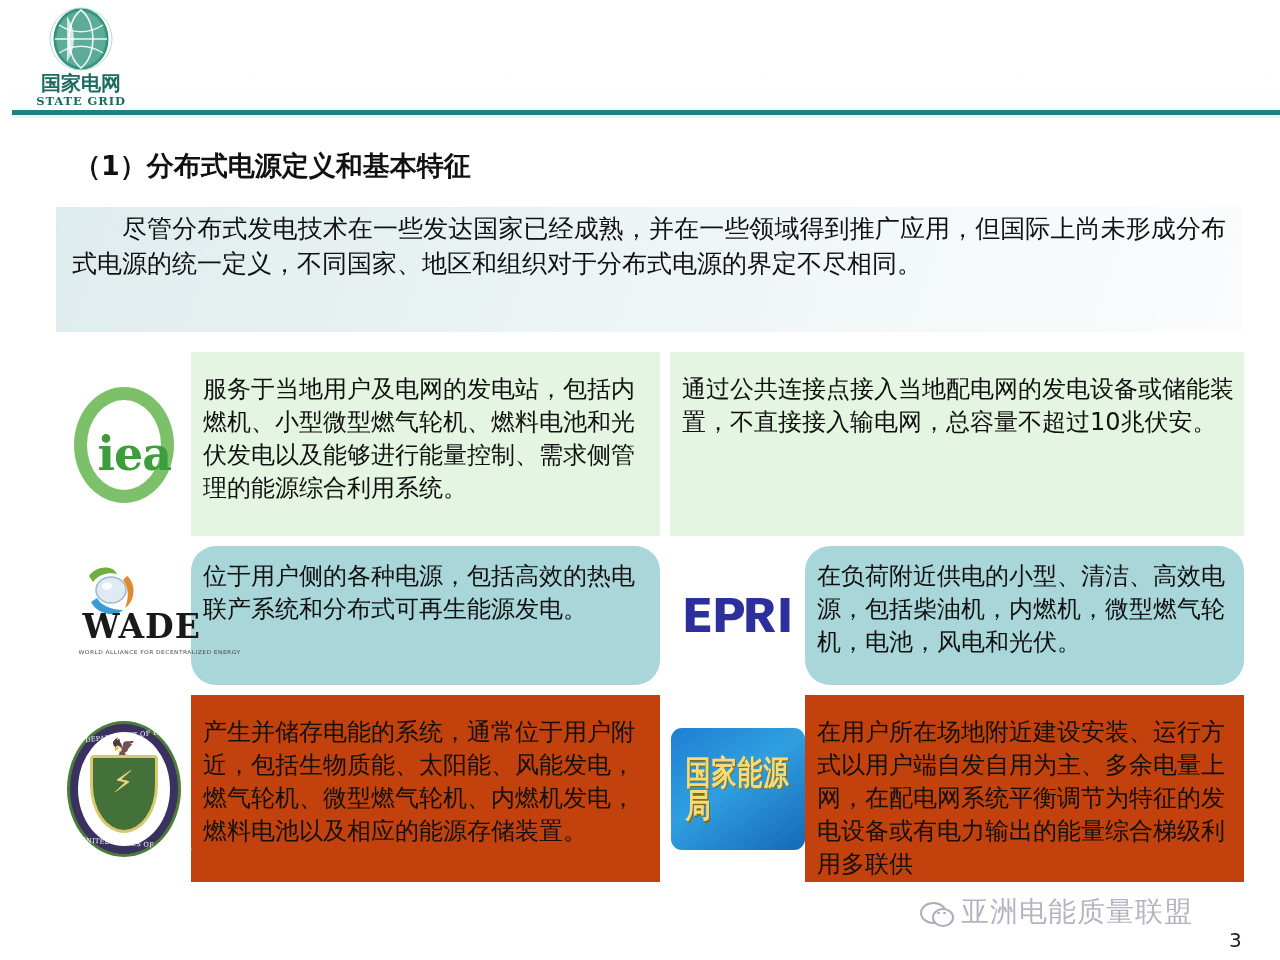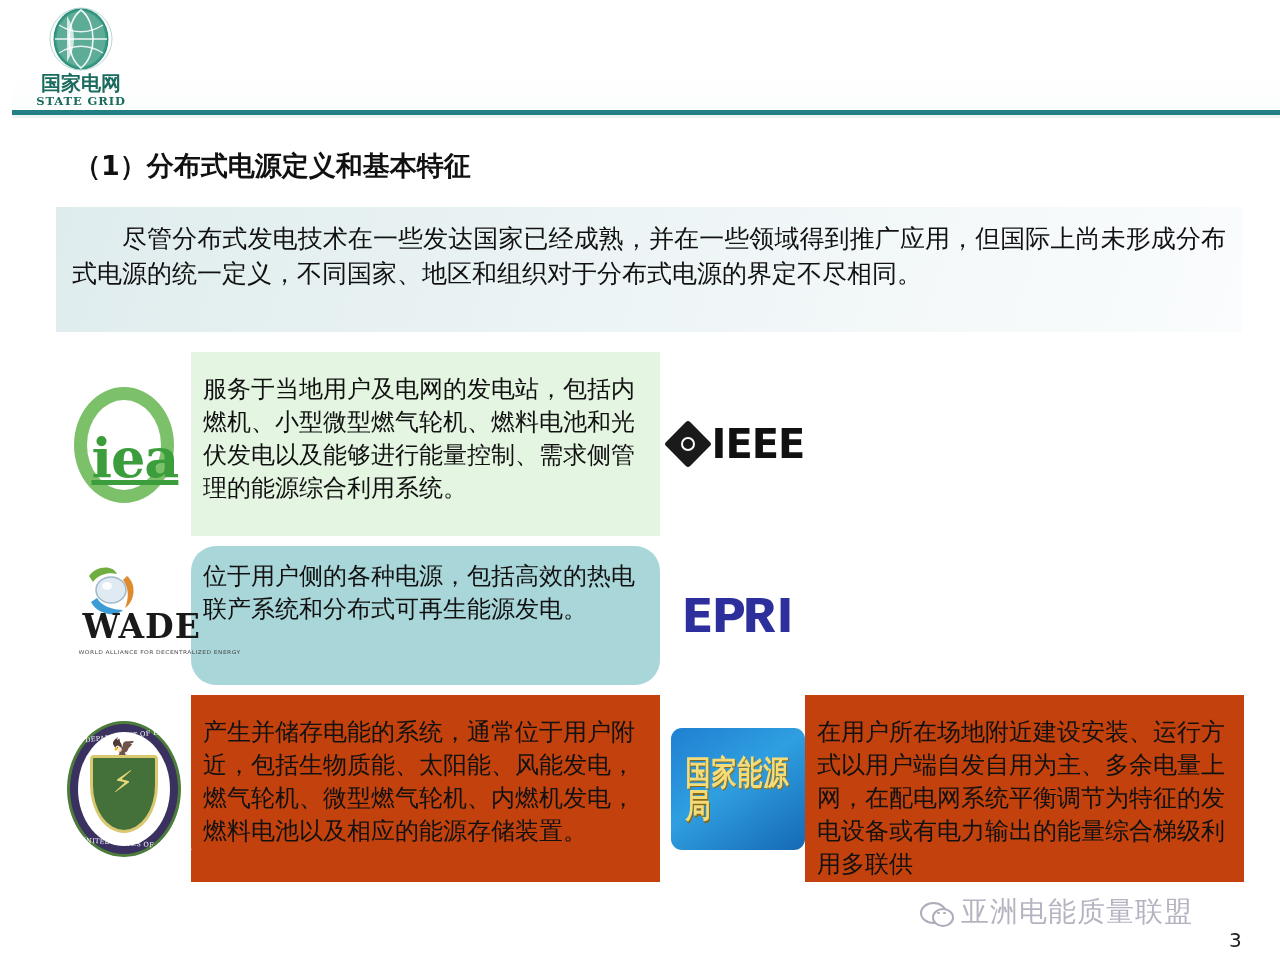--- a/index.html
+++ b/index.html
@@ -97,21 +97,21 @@
 
   
   .intro-box {
     position: absolute;
     left: 56px;
     top: 207px;
     width: 1186px;
     height: 125px;
     background: linear-gradient(108deg, #dfeced 0%, #e9f2f3 35%, #f3f8f9 70%, #fafcfd 100%);
     box-sizing: border-box;
-    padding: 14px 16px 0 16px;
+    padding: 4px 16px 0 16px;
   }
   .intro-text {
     font-size: 25px;
     line-height: 35px;
     color: #111111;
     text-indent: 2em;
     letter-spacing: 0px;
     text-align: justify;
   }
 
@@ -172,28 +172,27 @@
   .iea-ring {
     position: absolute;
     left: 10px; top: 18px;
     width: 100px; height: 116px;
     border: 13px solid #7cc06a;
     border-radius: 50%;
     box-sizing: border-box;
   }
   .iea-word {
     position: absolute;
-    left: 28px; top: 62px;
-    font-size: 54px;
+    left: 34px; top: 62px;
+    font-size: 46px;
     font-weight: bold;
     color: #3b9d3b;
     font-family: "DejaVu Serif", serif;
     line-height: 1;
     letter-spacing: -1px;
-    text-decoration: underline;
   }
 
   
   .ieee-logo { display:flex; align-items:center; }
   .ieee-diamond {
     width: 34px; height: 34px;
     background: #1a1a1a;
     transform: rotate(45deg);
     margin-right: 7px;
     position: relative;
@@ -429,26 +428,21 @@
       <div class="logo-cell">
         <div class="iea-logo">
           <div class="iea-ring"></div>
           <div class="iea-word">iea</div>
         </div>
       </div>
       <div class="def-cell bg-green">服务于当地用户及电网的发电站，包括内燃机、小型微型燃气轮机、燃料电池和光伏发电以及能够进行能量控制、需求侧管理的能源综合利用系统。</div>
     </div>
 
     <div class="card right right-card-pad">
-      <div class="logo-cell">
-        <div class="ieee-logo">
-          <div class="ieee-diamond"></div>
-          <div class="ieee-word">IEEE</div>
-        </div>
-      </div>
+      <div class="def-cell bg-green">通过公共连接点接入当地配电网的发电设备或储能装置，不直接接入输电网，总容量不超过10兆伏安。</div>
     </div>
   </div>
 
   <div class="card-row row2">
 
     <div class="card left">
       <div class="logo-cell">
         <div class="wade-logo">
           <div class="wade-swirl">
             <svg width="64" height="64" viewBox="0 0 64 64" xmlns="http://www.w3.org/2000/svg">
@@ -463,20 +457,21 @@
           <div class="wade-tag">WORLD ALLIANCE FOR DECENTRALIZED ENERGY</div>
         </div>
       </div>
       <div class="def-cell bg-teal">位于用户侧的各种电源，包括高效的热电联产系统和分布式可再生能源发电。</div>
     </div>
 
     <div class="card right">
       <div class="logo-cell">
         <div class="epri-word">EP<span class="flip">IЯ</span></div>
       </div>
+      <div class="def-cell bg-teal">在负荷附近供电的小型、清洁、高效电源，包括柴油机，内燃机，微型燃气轮机，电池，风电和光伏。</div>
     </div>
   </div>
 
   <div class="card-row row3">
 
     <div class="card left">
       <div class="logo-cell">
         <div class="doe-seal">
           <div class="doe-ring"></div>
           <div class="doe-ring-inner"></div>

